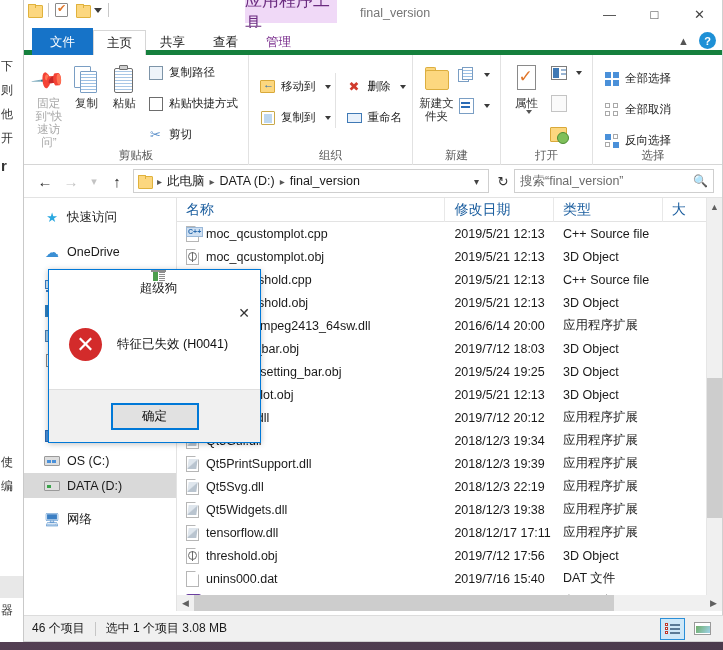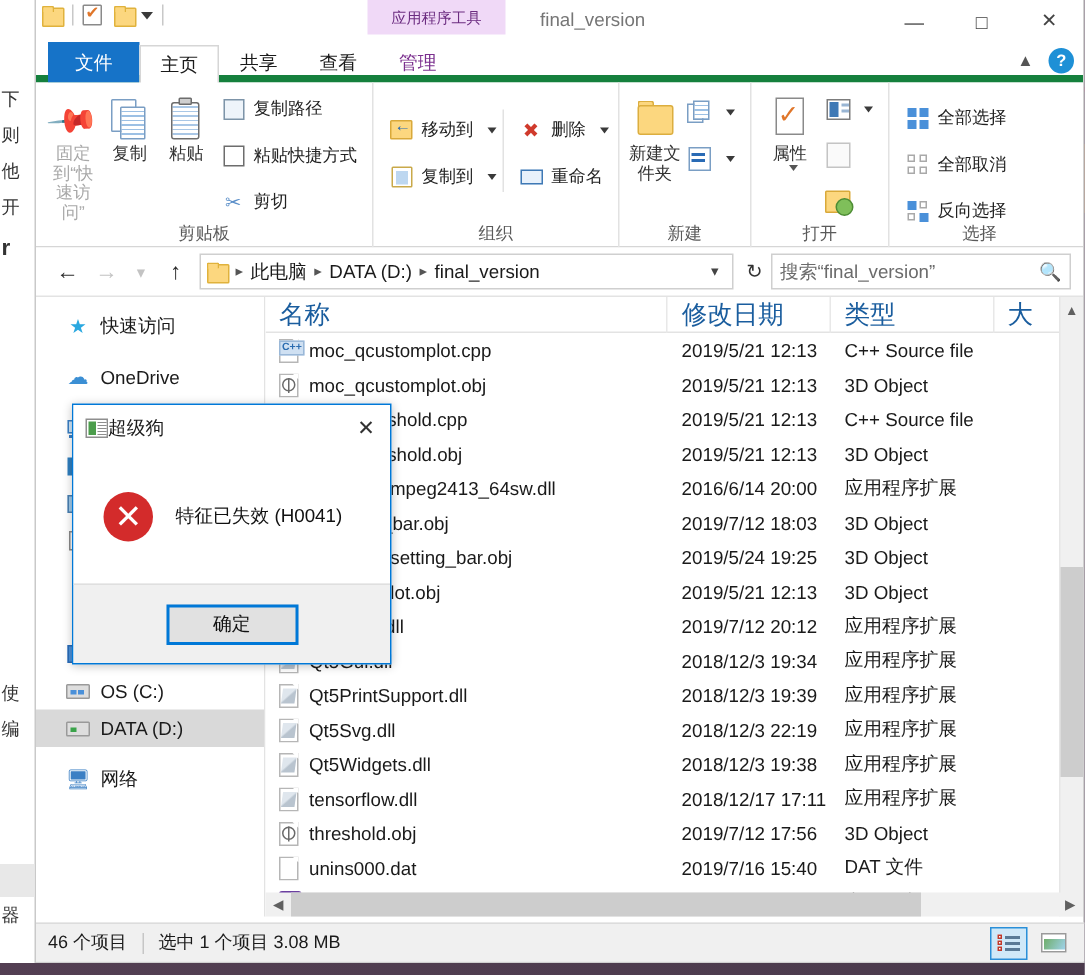--- a/index.html
+++ b/index.html
@@ -100,21 +100,21 @@
   }
   .tab.filetab {
     background: #1673c8; color: #ffffff; height: 27px; padding: 0 17px;
   }
   .tab.active {
     background: #ffffff; border-color: #d6d6d6; position: relative; top: 1px;
   }
   .tab.ctx { color: #7b2f8e; }
   .ctxheader {
     position: absolute; left: 221px; top: 5px; width: 92px; height: 23px;
-    background: #f0d9f7; color: #6b2c80; font-size: 10px;
+    background: #f0d9f7; color: #6b2c80; font-size: 17px;
     display: flex; align-items: center; justify-content: center;
   }
   .ribbon-right { position: absolute; right: 6px; top: 4px; display: flex; align-items: center; gap: 10px; }
   .chev-up { color: #555; font-size: 11px; }
   .help-btn {
     width: 17px; height: 17px; border-radius: 50%; background: #1e90d6; color: #fff;
     font-size: 11px; display: flex; align-items: center; justify-content: center;
     font-weight: bold;
   }
 
@@ -255,21 +255,21 @@
   .drive-ic:after { content:""; position:absolute; left:2px; top:3px; width:4px;height:3px;background:#3aa34a; }
   .drive-ic.blue:after { background:#4a90d9; box-shadow: 5px 0 0 #4a90d9; }
   .net-ic { color: #3b7fc4; font-size: 13px; }
   .thumb-ic { width: 15px; height: 12px; background: #9ec8e8; border: 1px solid #4a7fb0; }
   .vid-ic { width: 14px; height: 12px; background: #2f7fbf; }
   .doc-ic { width: 12px; height: 13px; background: #fff; border: 1px solid #8a8a8a; }
   .dl-ic { color: #2a6bb5; font-size: 14px; }
 
   .filepane { flex: 1; position: relative; background: #fff; overflow: hidden; }
   .colhead {
-    display: flex; height: 24px; align-items: center; font-size: 17px; color: #1a5d9e;
+    display: flex; height: 24px; align-items: center; font-size: 14px; color: #1a5d9e;
     border-bottom: 1px solid #e3e3e3; background: #fff;
   }
   .colhead .c {
     height: 24px; display: flex; align-items: center; padding-left: 9px;
     border-right: 1px solid #e8e8e8;
   }
   .c-name { width: 272px; }
   .c-date { width: 110px; }
   .c-type { width: 110px; }
   .c-size { width: 60px; }
@@ -342,22 +342,22 @@
   .pic-ic:after { content:""; position:absolute; left:1px; bottom:1px; width:14px;height:7px;
     background: linear-gradient(120deg,#6fae6a,#9fd2ea); }
 
   
   .dialog {
     position: absolute; left: 48px; top: 269px; width: 213px; height: 174px;
     background: #ffffff; border: 1px solid #0078d7;
     box-shadow: 0 1px 6px rgba(0,0,0,0.25);
   }
   .dlg-title {
-    height: 30px; display: flex; align-items: center; padding-left: 8px; gap: 0;
-    font-size: 12.5px; color: #1a1a1a; background: #ffffff;
+    height: 30px; display: flex; align-items: center; padding-left: 8px; gap: 8px;
+    font-size: 12.5px; color: #1a1a1a; background: #ffffff; flex-direction: column;
   }
   .dlg-appic {
     width: 15px; height: 13px; background: #fff; border: 1px solid #8e8e8e; position: relative;
   }
   .dlg-appic:after { content:""; position:absolute; left:1px; top:1px; width:5px;height:9px;background:#4c9d4c;}
   .dlg-appic:before { content:""; position:absolute; left:7px; top:1px; width:6px;height:9px;
      background: repeating-linear-gradient(#8e8e8e 0 1px, #fff 1px 2px);}
   .dlg-close {
     margin-left: auto; width: 32px; height: 30px; display: flex; align-items: center; justify-content: center;
     color: #333; font-size: 14px;

